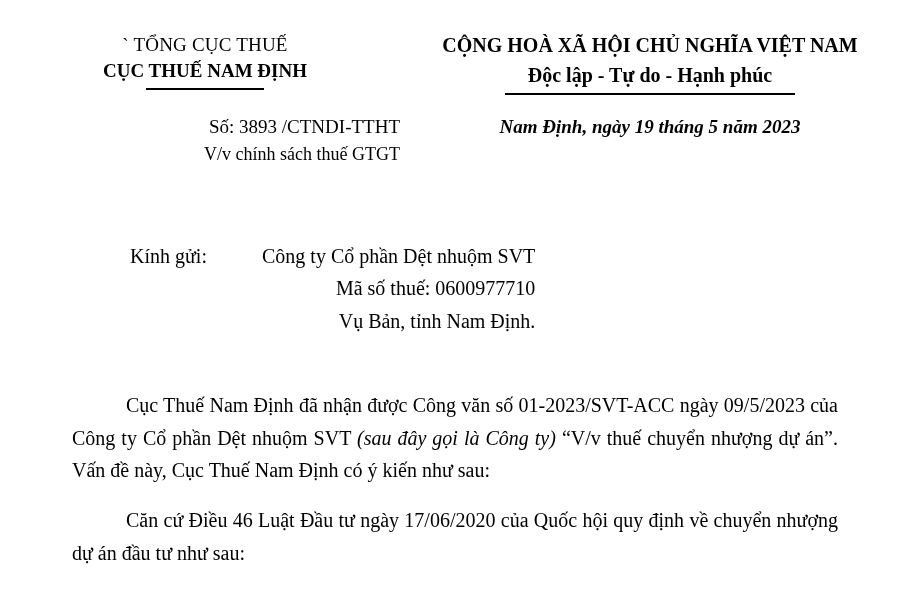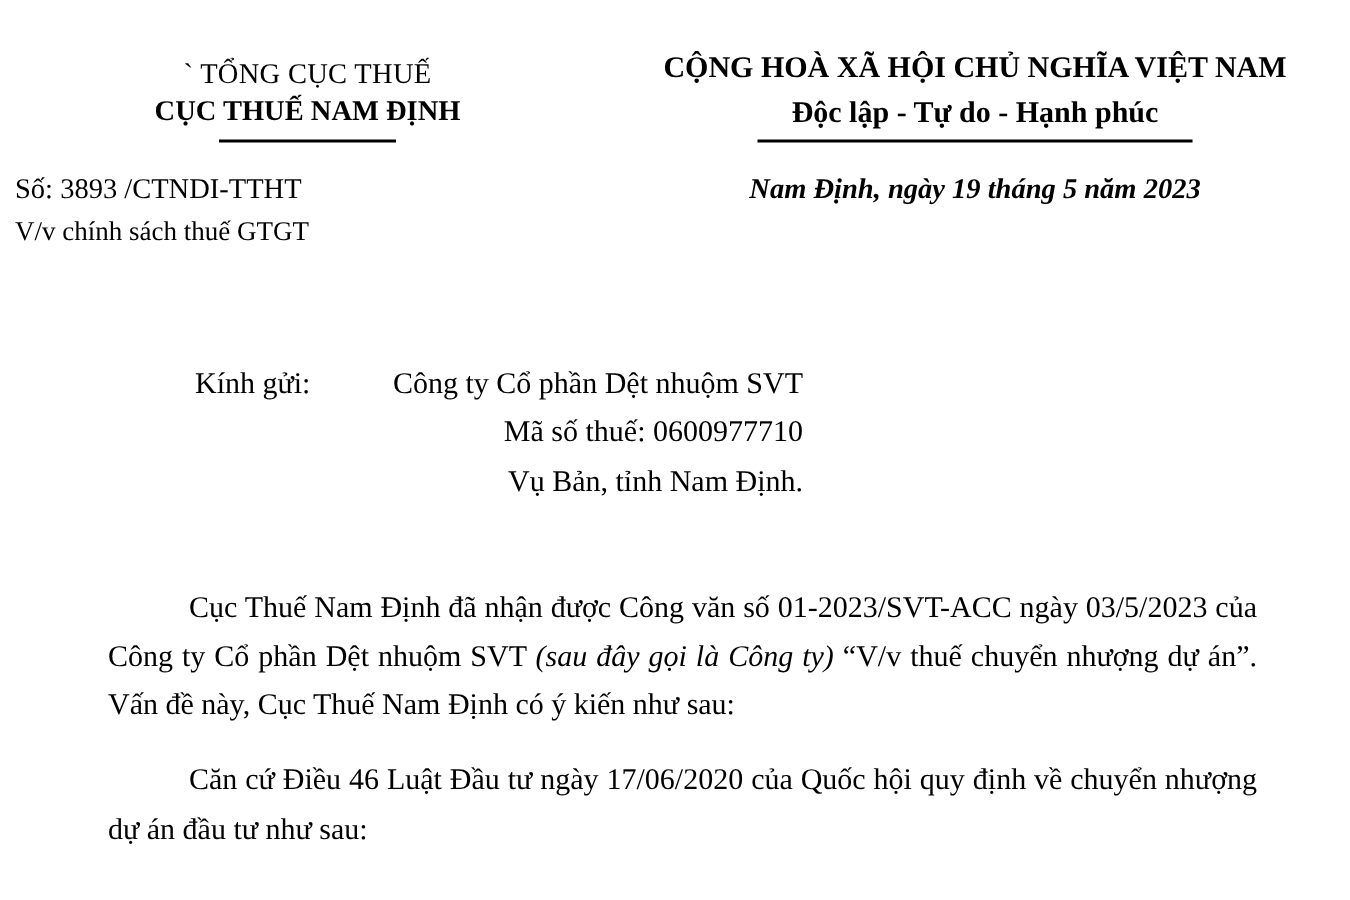--- a/index.html
+++ b/index.html
@@ -17,21 +17,21 @@
   .page {
     position: relative;
     width: 900px;
     height: 600px;
     background: #ffffff;
   }
   
   .header {
     display: flex;
     flex-direction: row;
-    align-items: flex-end;
+    align-items: flex-start;
     padding-top: 32px;
   }
   .hdr-left {
     width: 390px;
     text-align: center;
     padding-left: 10px;
   }
   .hdr-right {
     width: 500px;
     text-align: center;
@@ -78,21 +78,21 @@
   }
   
   .subhdr {
     display: flex;
     flex-direction: row;
     align-items: flex-start;
     margin-top: 18px;
   }
   .sub-left {
     width: 390px;
-    text-align: left;
+    text-align: right;
     padding-left: 10px;
   }
   .sub-right {
     width: 500px;
     text-align: center;
   }
   .doc-no {
     font-size: 19px;
     line-height: 1.5;
     white-space: nowrap;
@@ -182,17 +182,17 @@
   <div class="recipient">
     <div class="recipient-label">Kính gửi:</div>
     <div class="recipient-lines">
       <div>Công ty Cổ phần Dệt nhuộm SVT</div>
       <div>Mã số thuế: 0600977710</div>
       <div>Vụ Bản, tỉnh Nam Định.</div>
     </div>
   </div>
 
   <div class="body">
-    <div class="para"><span>Cục Thuế Nam Định đã nhận được Công văn số 01-2023/SVT-ACC ngày 03/5/2023 của Công ty Cổ phần Dệt nhuộm SVT </span><span class="ital">(sau đây gọi là Công ty)</span><span> “V/v thuế chuyển nhượng dự án”. Vấn đề này, Cục Thuế Nam Định có ý kiến như sau:</span></div>
+    <div class="para"><span>Cục Thuế Nam Định đã nhận được Công văn số 01-2023/SVT-ACC ngày 09/5/2023 của Công ty Cổ phần Dệt nhuộm SVT </span><span class="ital">(sau đây gọi là Công ty)</span><span> “V/v thuế chuyển nhượng dự án”. Vấn đề này, Cục Thuế Nam Định có ý kiến như sau:</span></div>
     <div class="para">Căn cứ Điều 46 Luật Đầu tư ngày 17/06/2020 của Quốc hội quy định về chuyển nhượng dự án đầu tư như sau:</div>
   </div>
 
 </div>
 
 </body></html>

